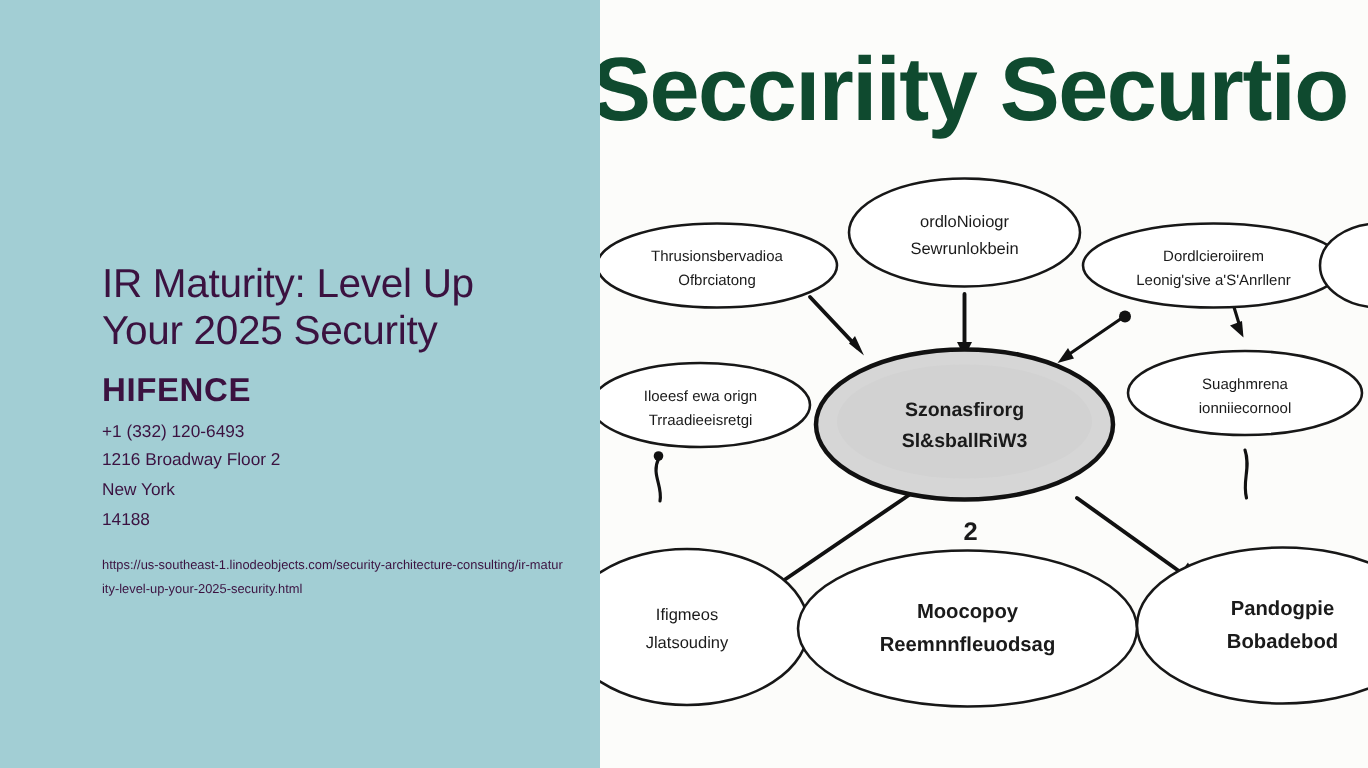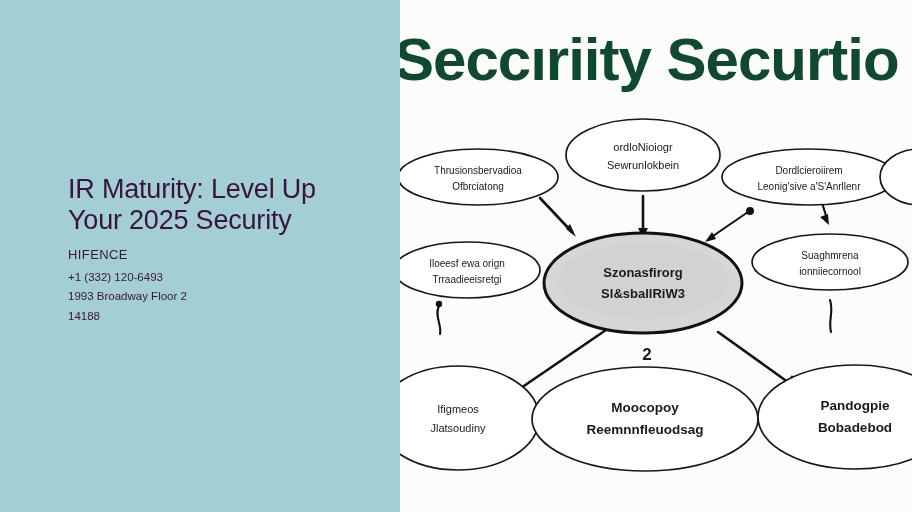--- a/index.html
+++ b/index.html
@@ -25,25 +25,25 @@
   .article-title {
     font-size:27px;
     line-height:1.14;
     font-weight:400;
     color:#3b1240;
     letter-spacing:-0.2px;
     margin-bottom:11px;
     max-width:330px;
   }
   .brand {
-    font-size:13px;
+    font-size:22px;
     color:#3b1240;
     letter-spacing:0.4px;
     margin-bottom:6px;
-    font-weight:400;
+    font-weight:700;
   }
   .meta-line {
     font-size:11.5px;
     color:#3b1240;
     line-height:1.72;
     font-weight:400;
   }
   .url-block {
     margin-top:10px;
     font-size:8.6px;
@@ -117,25 +117,29 @@
 <div id="page">
 
   <aside class="sidebar">
     <div class="sidebar-inner">
       <h1 class="article-title">IR Maturity: Level Up Your 2025 Security</h1>
 
       <div class="brand">HIFENCE</div>
 
       <div class="meta-line">+1 (332) 120-6493</div>
 
-      <div class="meta-line">1993 Broadway Floor 2</div>
-
+      <div class="meta-line">1216 Broadway Floor 2</div>
+
+      <div class="meta-line">New York</div>
 
       <div class="meta-line">14188</div>
 
+      <div class="url-block">
+        <span><span>https://us-southeast-1.linodeobjects.com/security-architecture-con</span></span><span>sulting/ir-maturity-level-up-your-2025-security.html</span>
+      </div>
     </div>
   </aside>
 
   <main class="panel">
 
     <div class="diagram-heading">Seccıriity Securtio</div>
 
     <svg class="panel-svg" width="512" height="512" viewBox="0 0 512 512">
 
       <g>

